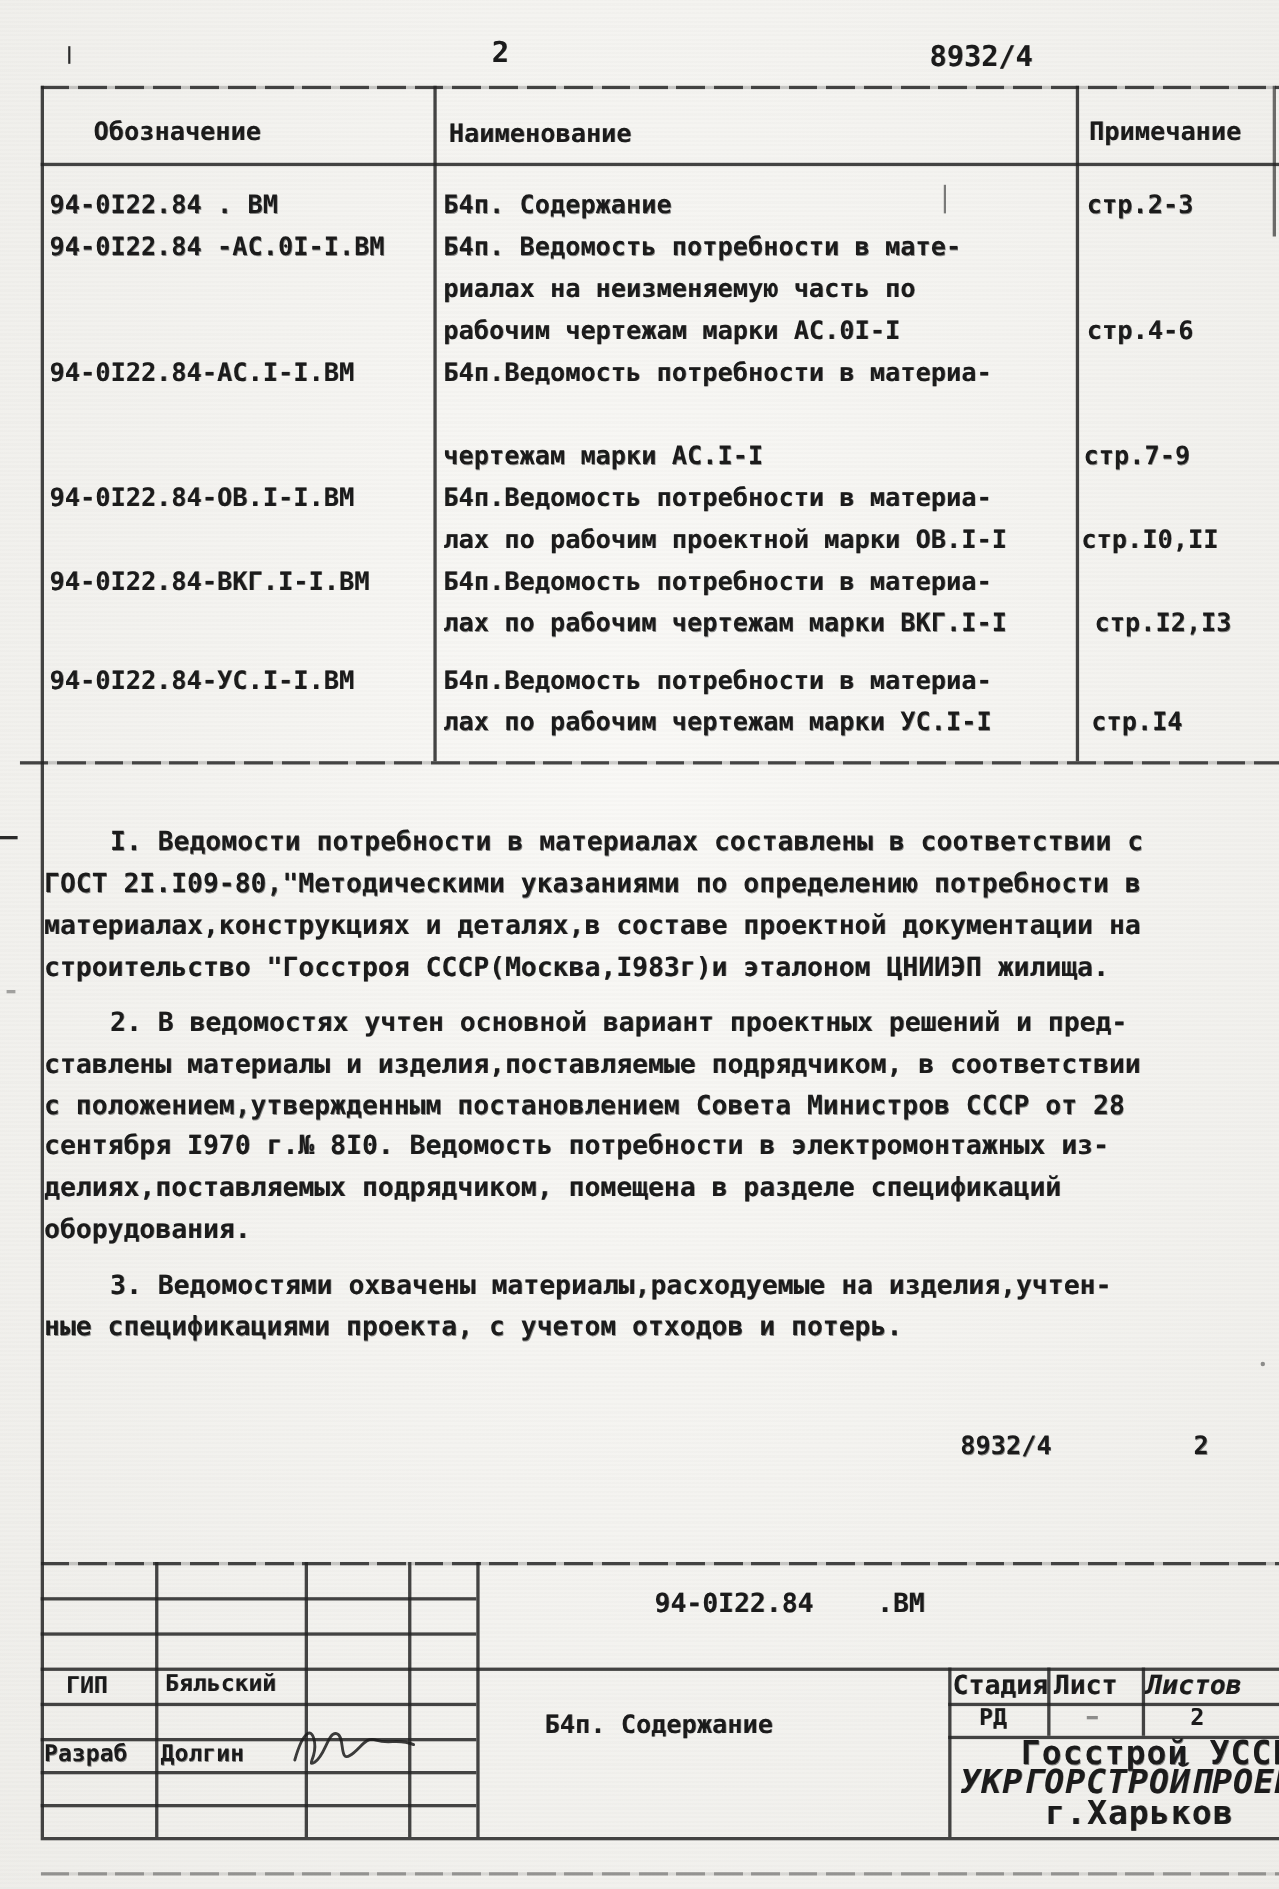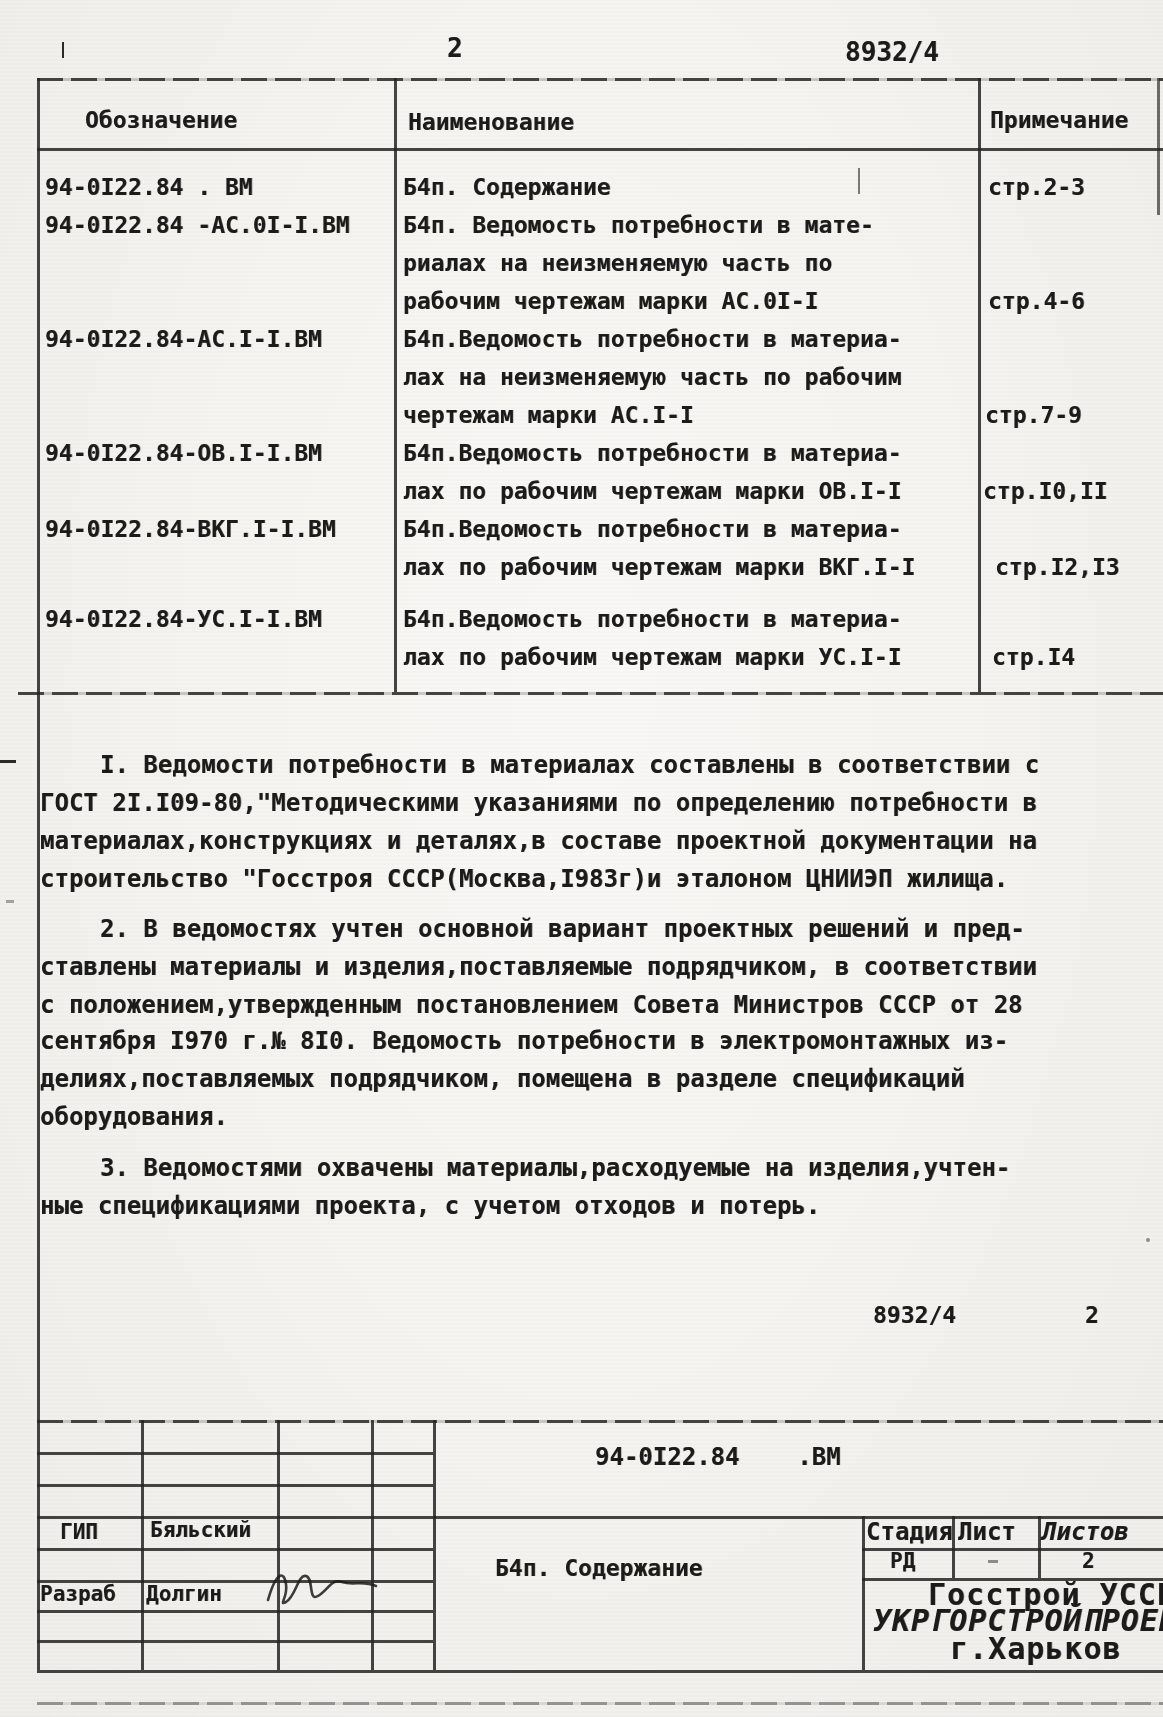--- a/index.html
+++ b/index.html
@@ -54,27 +54,26 @@
   <div class="txt" style="left:988px;top:175px;">стр.2-3</div>
 
   <div class="txt" style="left:45px;top:213px;">94-0I22.84 -АС.0I-I.ВМ</div>
   <div class="txt" style="left:403px;top:213px;">Б4п. Ведомость потребности в мате-</div>
   <div class="txt" style="left:403px;top:251px;">риалах на неизменяемую часть по</div>
   <div class="txt" style="left:403px;top:289px;">рабочим чертежам марки АС.0I-I</div>
   <div class="txt" style="left:988px;top:289px;">стр.4-6</div>
 
   <div class="txt" style="left:45px;top:327px;">94-0I22.84-АС.I-I.ВМ</div>
   <div class="txt" style="left:403px;top:327px;">Б4п.Ведомость потребности в материа-</div>
-  <div class="txt" style="left:403px;top:365px;">лах на неизменяемую часть по рабочим</div>
   <div class="txt" style="left:403px;top:403px;">чертежам марки АС.I-I</div>
   <div class="txt" style="left:985px;top:403px;">стр.7-9</div>
 
   <div class="txt" style="left:45px;top:441px;">94-0I22.84-ОВ.I-I.ВМ</div>
   <div class="txt" style="left:403px;top:441px;">Б4п.Ведомость потребности в материа-</div>
-  <div class="txt" style="left:403px;top:479px;">лах по рабочим чертежам марки ОВ.I-I</div>
+  <div class="txt" style="left:403px;top:479px;">лах по рабочим проектной марки ОВ.I-I</div>
   <div class="txt" style="left:983px;top:479px;">стр.I0,II</div>
 
   <div class="txt" style="left:45px;top:517px;">94-0I22.84-ВКГ.I-I.ВМ</div>
   <div class="txt" style="left:403px;top:517px;">Б4п.Ведомость потребности в материа-</div>
   <div class="txt" style="left:403px;top:555px;">лах по рабочим чертежам марки ВКГ.I-I</div>
   <div class="txt" style="left:995px;top:555px;">стр.I2,I3</div>
 
   <div class="txt" style="left:45px;top:607px;text-align:right;">94-0I22.84-УС.I-I.ВМ</div>
   <div class="txt" style="left:403px;top:607px;">Б4п.Ведомость потребности в материа-</div>
   <div class="txt" style="left:403px;top:645px;">лах по рабочим чертежам марки УС.I-I</div>

